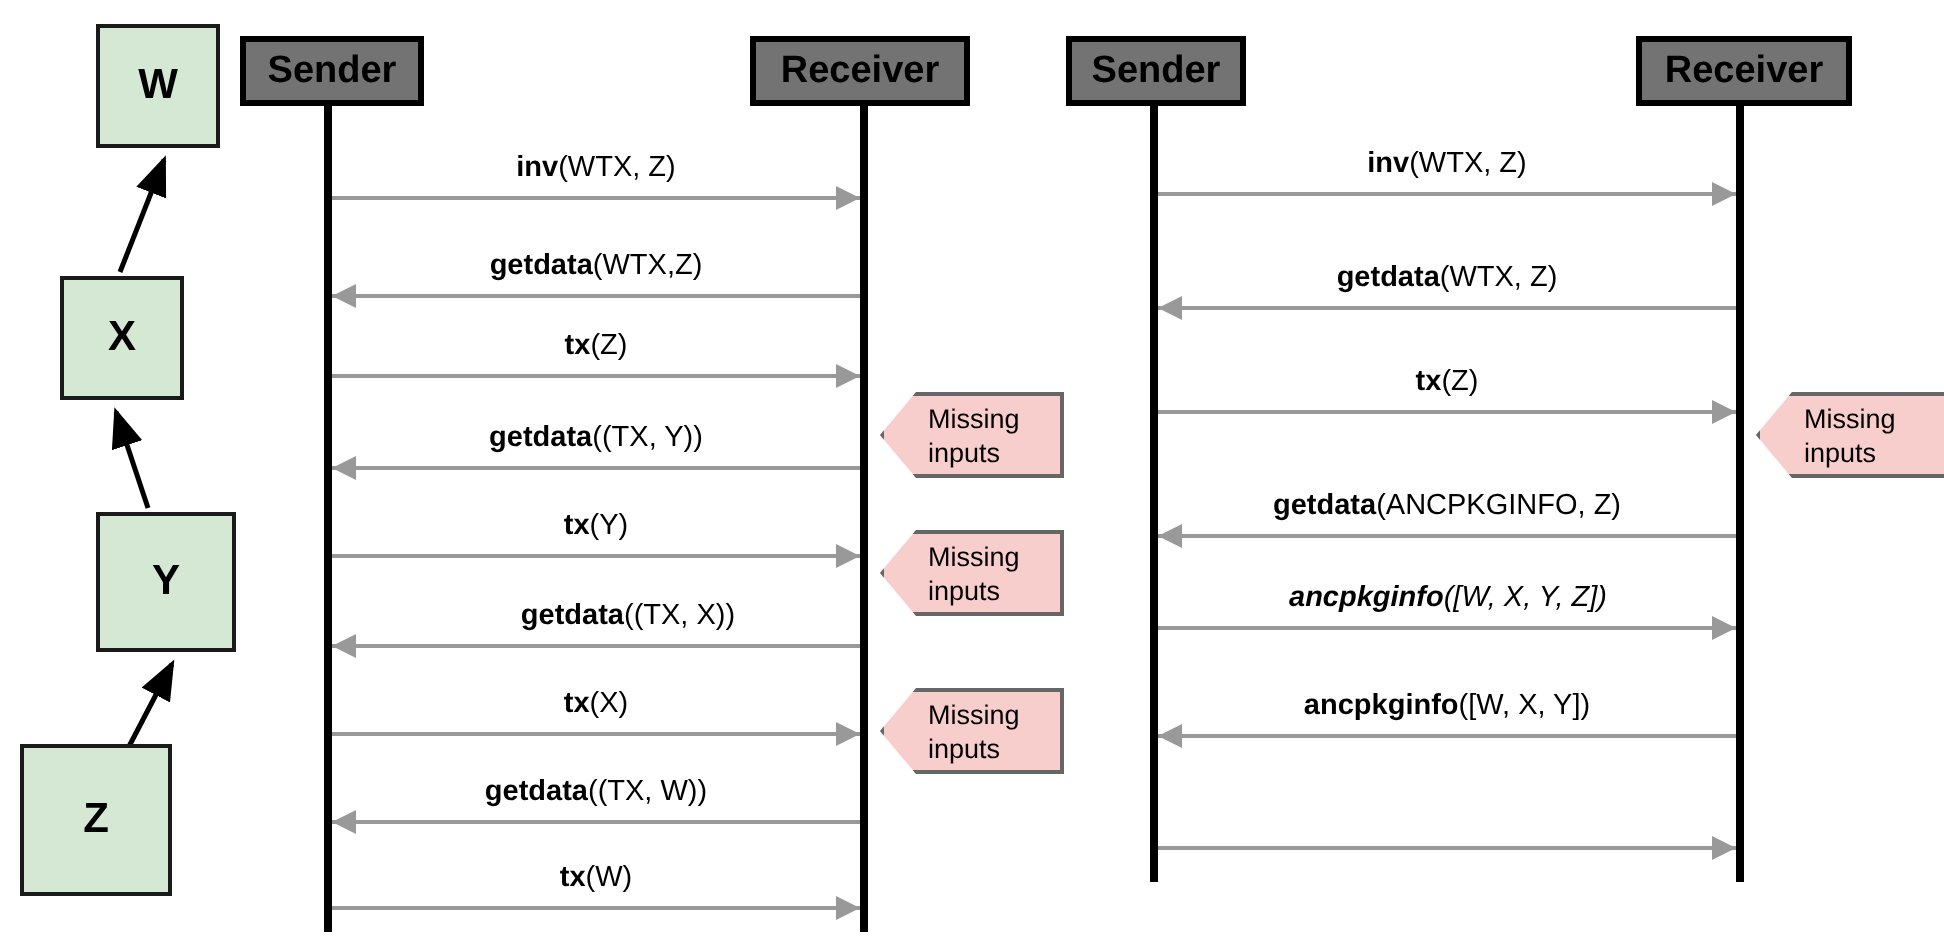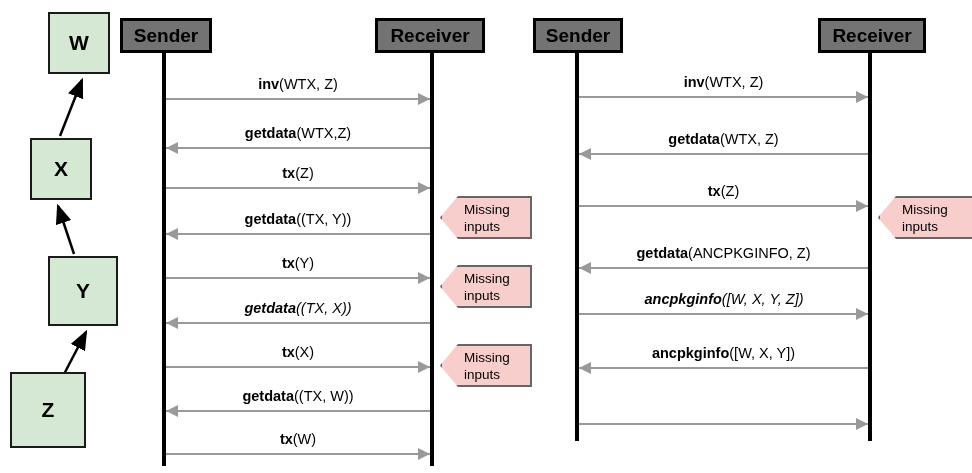--- a/index.html
+++ b/index.html
@@ -130,21 +130,21 @@
     <div class="arrowhead left" style="left: 166px; top: 142px;"></div>
     <div class="msg-label" style="left: 298px; top: 165px;"><b>tx</b><span>(Z)</span></div>
     <div class="msg-line" style="left: 166px; top: 187px; width: 264px;"></div>
     <div class="arrowhead right" style="left: 418px; top: 182px;"></div>
     <div class="msg-label" style="left: 298px; top: 211px;"><b>getdata</b><span>((TX, Y))</span></div>
     <div class="msg-line" style="left: 166px; top: 233px; width: 264px;"></div>
     <div class="arrowhead left" style="left: 166px; top: 228px;"></div>
     <div class="msg-label" style="left: 298px; top: 255px;"><b>tx</b><span>(Y)</span></div>
     <div class="msg-line" style="left: 166px; top: 277px; width: 264px;"></div>
     <div class="arrowhead right" style="left: 418px; top: 272px;"></div>
-    <div class="msg-label" style="left: 298px; top: 300px; font-style: italic;"><b>getdata</b><span>((TX, X))</span></div>
+    <div class="msg-label" style="left: 314px; top: 300px;"><b>getdata</b><span>((TX, X))</span></div>
     <div class="msg-line" style="left: 166px; top: 322px; width: 264px;"></div>
     <div class="arrowhead left" style="left: 166px; top: 317px;"></div>
     <div class="msg-label" style="left: 298px; top: 344px;"><b>tx</b><span>(X)</span></div>
     <div class="msg-line" style="left: 166px; top: 366px; width: 264px;"></div>
     <div class="arrowhead right" style="left: 418px; top: 361px;"></div>
     <div class="msg-label" style="left: 298px; top: 388px;"><b>getdata</b><span>((TX, W))</span></div>
     <div class="msg-line" style="left: 166px; top: 410px; width: 264px;"></div>
     <div class="arrowhead left" style="left: 166px; top: 405px;"></div>
     <div class="msg-label" style="left: 298px; top: 431px;"><b>tx</b><span>(W)</span></div>
     <div class="msg-line" style="left: 166px; top: 453px; width: 264px;"></div>

